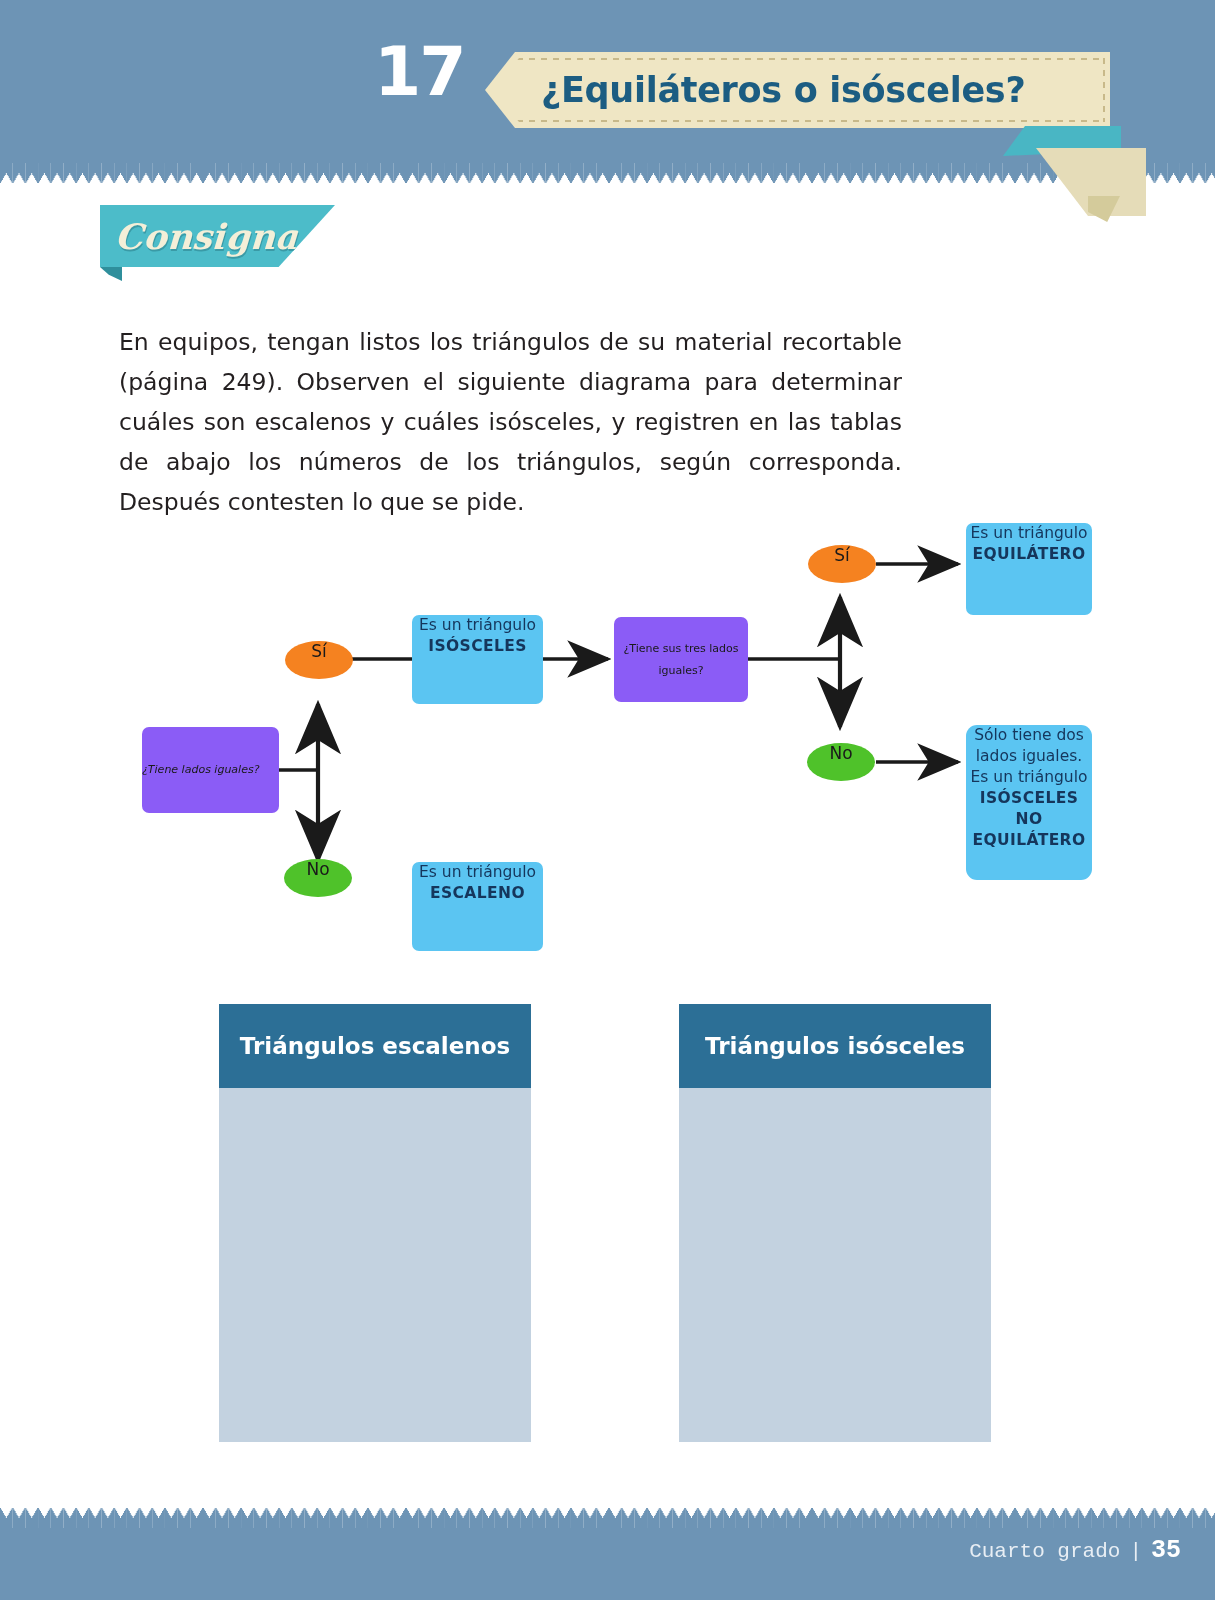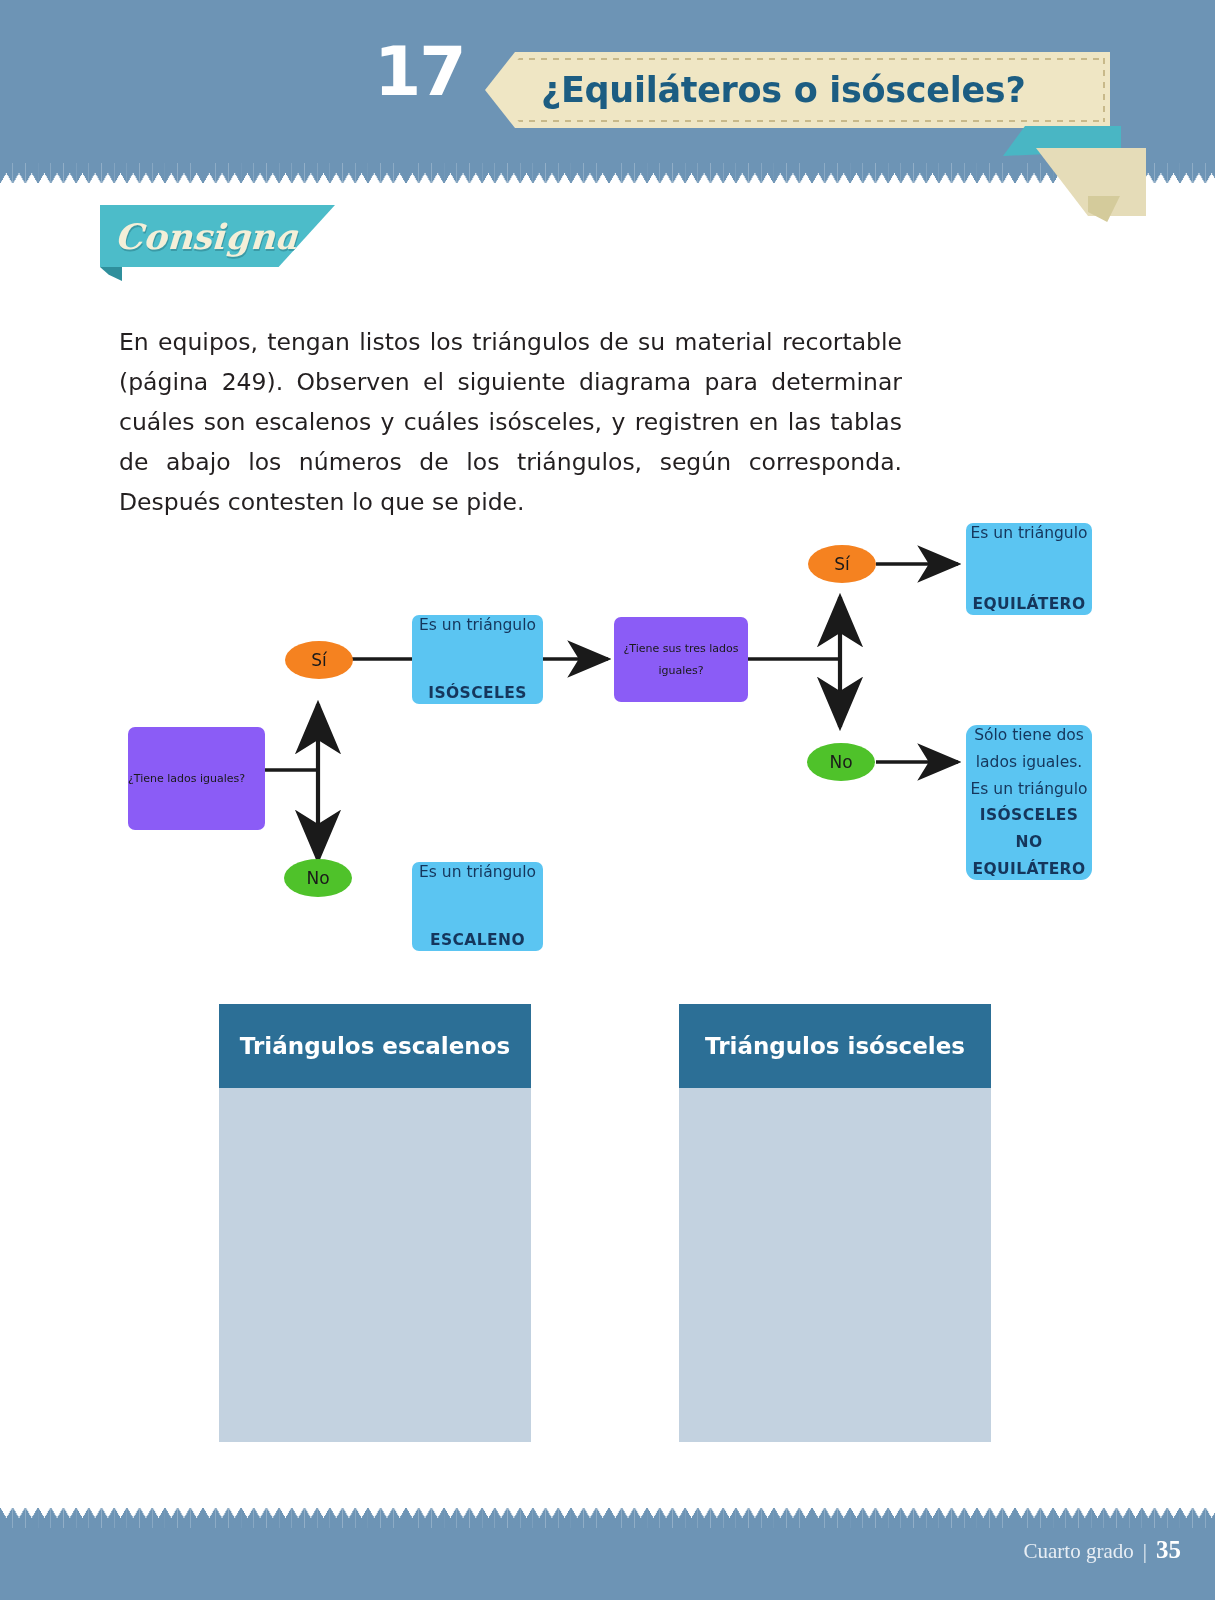--- a/index.html
+++ b/index.html
@@ -152,21 +152,21 @@
     position: absolute;
     left: 0; top: 505px;
     width: 1215px;
     height: 455px;
   }
   .fc-box {
     position: absolute;
     border-radius: 7px;
     display: flex;
     align-items: center;
-    justify-content: space-between;
+    justify-content: flex-start;
     text-align: center;
     font-family: "DejaVu Sans", sans-serif;
   }
   .fc-green {
     background: #8b5cf6;
     color: #1a1a1a;
     font-size: 11px;
     line-height: 22px;
   }
   .fc-blue {
@@ -175,21 +175,21 @@
     font-size: 15.5px;
     line-height: 21px;
     flex-direction: column;
   }
   .fc-blue b { font-weight: bold; letter-spacing: 0.4px; }
 
   .fc-ellipse {
     position: absolute;
     border-radius: 50%;
     display: flex;
-    align-items: center;
+    align-items: flex-start;
     justify-content: center;
     font-size: 17px;
     color: #1a1a1a;
     font-family: "DejaVu Sans", sans-serif;
   }
   .fc-orange { background: #f58220; }
   .fc-greenell { background: #4fc22a; }
 
   
   .tbl { position: absolute; }
@@ -234,21 +234,21 @@
       linear-gradient(to top left, #000 49.6%, transparent 50.4%);
     mask-size: 12.7px 22px, 12.7px 22px;
     mask-position: 0 0, 12.7px 0;
     mask-repeat: repeat-x, repeat-x;
   }
   .footer-text {
     position: absolute;
     right: 34px; top: 1536px;
     color: #ffffff;
     font-size: 21px;
-    font-family: Liberation Serif, serif;
+    font-family: Liberation Mono, monospace;
     display: flex;
     align-items: baseline;
     gap: 9px;
   }
   .footer-grade { color: #e8eef4; }
   .footer-sep { color: #e8eef4; }
   .footer-page { font-size: 25px; font-weight: bold; color: #ffffff; }
 </style>
 </head>
 <body>
@@ -295,21 +295,21 @@
     <line x1="748" y1="154" x2="840" y2="154" stroke="#1a1a1a" stroke-width="3.4"></line>
 
     <line x1="840" y1="154" x2="840" y2="92" stroke="#1a1a1a" stroke-width="4.2" marker-end="url(#ah)"></line>
     <line x1="840" y1="154" x2="840" y2="222" stroke="#1a1a1a" stroke-width="4.2" marker-end="url(#ah)"></line>
 
     <line x1="876" y1="59" x2="958" y2="59" stroke="#1a1a1a" stroke-width="3.4" marker-end="url(#ah)"></line>
 
     <line x1="876" y1="257" x2="958" y2="257" stroke="#1a1a1a" stroke-width="3.4" marker-end="url(#ah)"></line>
   </svg>
 
-  <div class="fc-box fc-green" style="left:128px; top:222px; width:137px; height:103px;">
+  <div class="fc-box fc-green" style="left:142px; top:222px; width:137px; height:86px;font-style:italic;">
     <span>¿Tiene lados iguales?</span>
   </div>
 
   <div class="fc-ellipse fc-orange" style="left:285px; top:136px; width:68px; height:38px;">
     <span>Sí</span>
   </div>
 
   <div class="fc-ellipse fc-greenell" style="left:284px; top:354px; width:68px; height:38px;">
     <span>No</span>
   </div>

